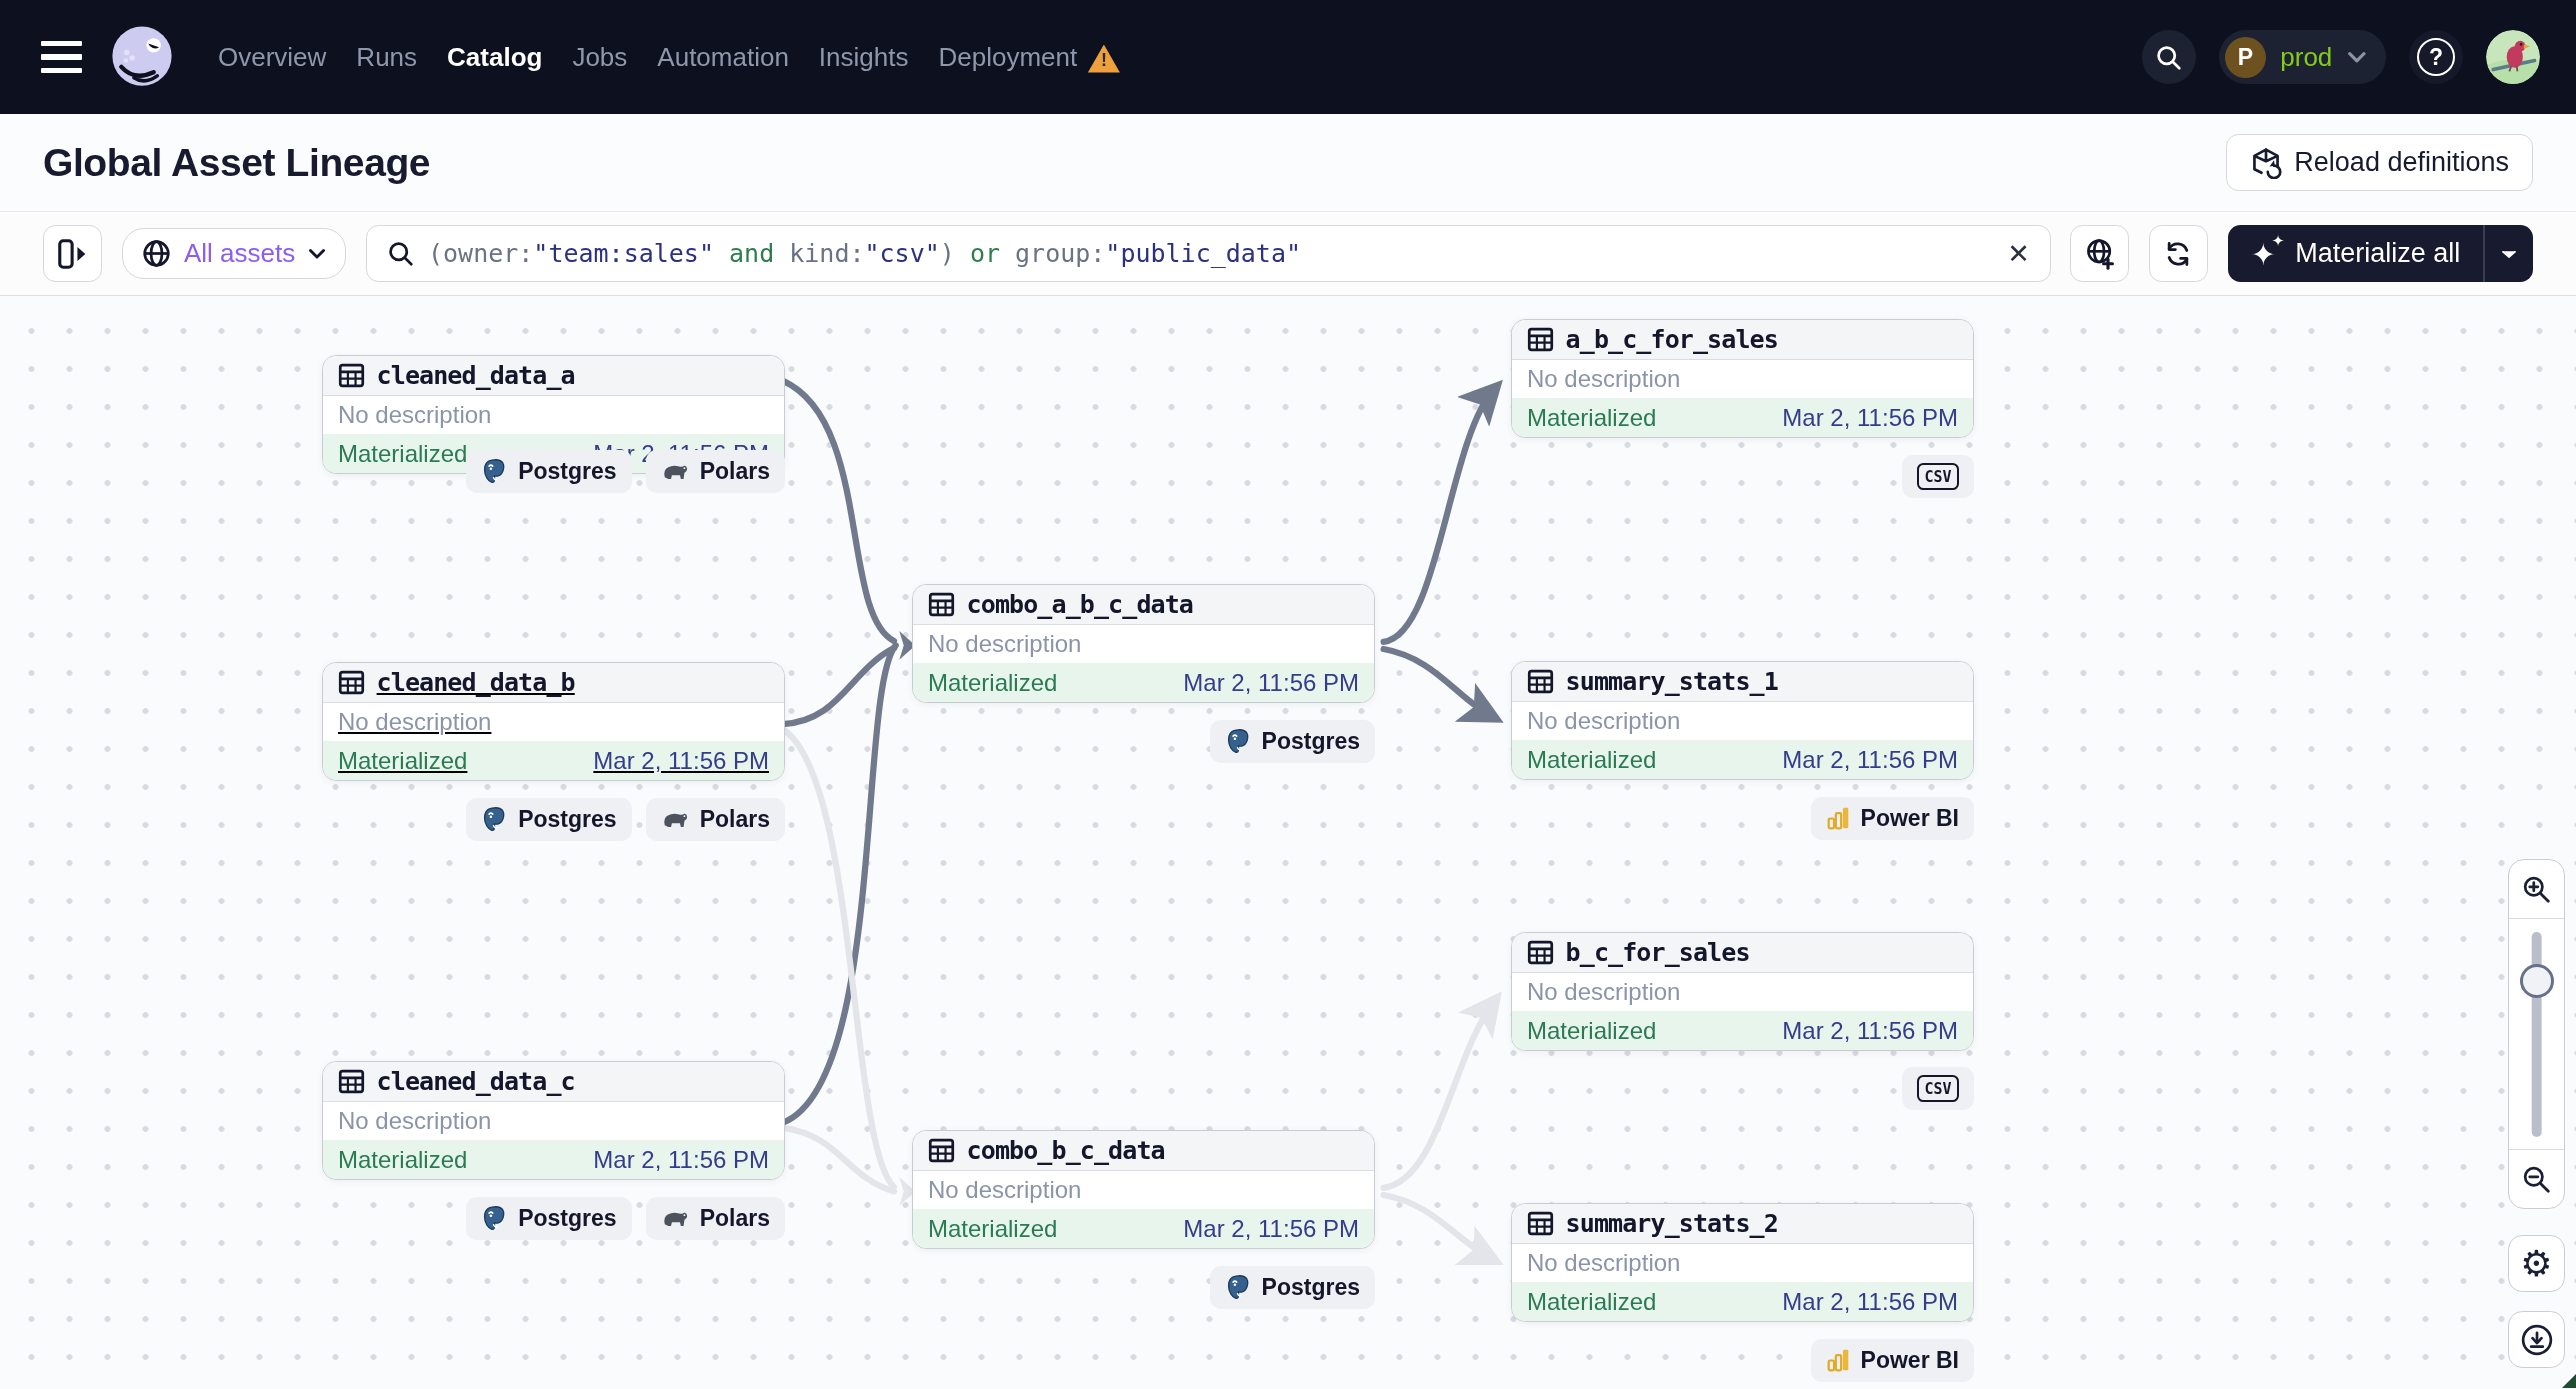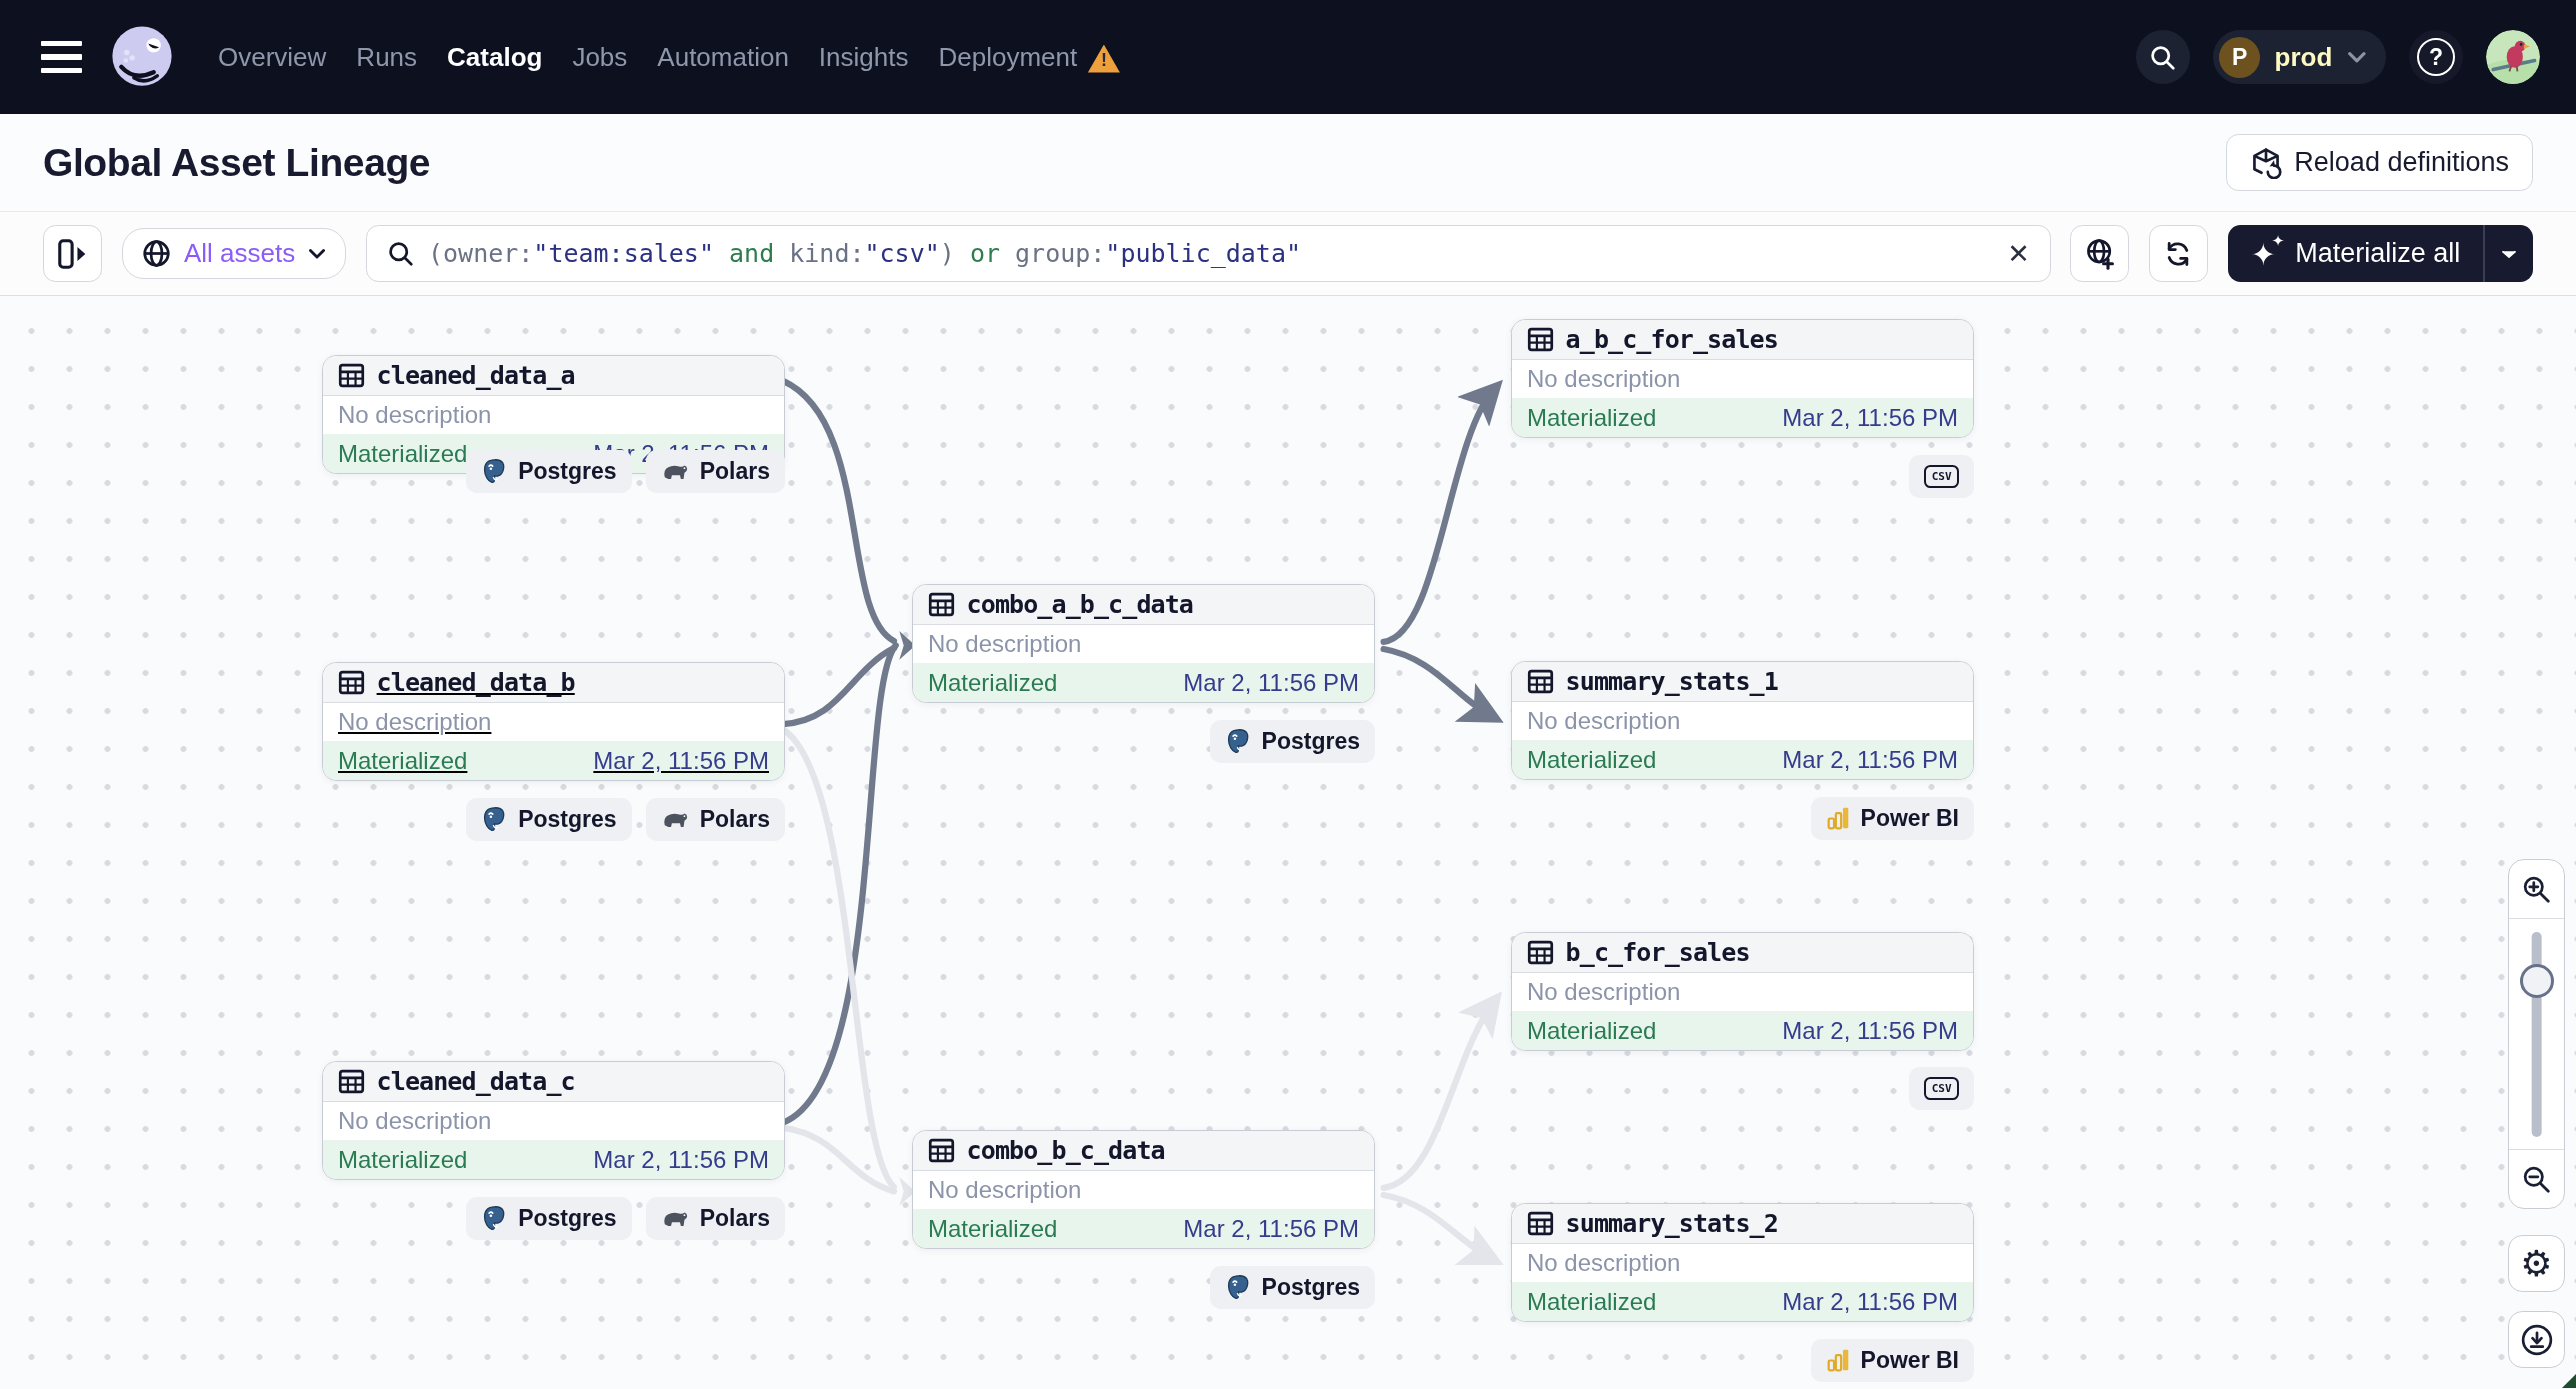--- a/index.html
+++ b/index.html
@@ -18,21 +18,21 @@
     clip-path:polygon(50% 0,100% 100%,0 100%); display:inline-block; }
   .warn-tri i { position:absolute; left:0; right:0; bottom:1.8px; text-align:center;
     font-style:normal; font-weight:800; font-size:18px; color:#262a3a; }
   .nav-right { margin-left:auto; display:flex; align-items:center; gap:23px; }
   .nav-circle { width:54px; height:54px; border-radius:50%; background:#1d2232; display:flex;
     align-items:center; justify-content:center; cursor:pointer; }
   .env-pill { height:54px; border-radius:27px; background:#1d2232; display:flex; align-items:center;
     gap:14.3px; padding:0 19.7px 0 6.3px; cursor:pointer; }
   .env-avatar { width:41px; height:41px; border-radius:50%; background:#6d5220; color:#fff;
     font-size:23px; font-weight:700; display:flex; align-items:center; justify-content:center; }
-  .env-name { color:#fef9c3; font-size:26px; font-weight:700; }
+  .env-name { color:#84cc16; font-size:26px; font-weight:400; }
   .help-circle { width:54px; height:54px; border-radius:50%; background:#151929; display:flex;
     align-items:center; justify-content:center; cursor:pointer; }
   .help-inner { width:38px; height:38px; border-radius:50%; border:2.7px solid #fff; color:#fff;
     font-size:23px; font-weight:700; display:flex; align-items:center; justify-content:center; }
   .user-avatar { width:54px; height:54px; border-radius:50%; overflow:hidden; cursor:pointer; }
 
   
   .pageheader { height:98px; background:#fbfcfd; display:flex; align-items:center;
     justify-content:space-between; padding:0 43px; border-bottom:1.8px solid #e7e9ee; }
   .page-title { font-size:39px; font-weight:700; color:#181b2f; letter-spacing:-0.4px; }
@@ -81,21 +81,21 @@
   .n-footer { height:39px; display:flex; align-items:center; justify-content:space-between;
     padding:0 15px; background:#e7f5ec; font-size:24px; }
   .n-status { color:#2a7b52; }
   .n-time { color:#363c8c; }
 
   .tag-row { position:absolute; width:463px; display:flex; justify-content:flex-end; gap:14.3px; }
   .tag { height:43px; border-radius:10.7px; background:#eff0f3; display:flex; align-items:center;
     gap:9.8px; padding:0 15px; font-size:23px; font-weight:700; color:#14172b; cursor:pointer; }
   .csv-box { display:flex; align-items:center; justify-content:center; border:2.7px solid #14172b;
     border-radius:6.3px; padding:2.7px 5.4px; font-family:"DejaVu Sans Mono","Liberation Mono",monospace;
-    font-size:11px; font-weight:700; color:#14172b; letter-spacing:0; }
+    font-size:15px; font-weight:700; color:#14172b; letter-spacing:0; }
 
   
   .zoom-panel { position:absolute; left:2508px; top:563px; width:57px; height:350px; background:#fff;
     border:1.8px solid #c9cdd6; border-radius:16px; display:flex; flex-direction:column; }
   .zp-btn { height:59px; display:flex; align-items:center; justify-content:center; cursor:pointer; }
   .zp-top { border-bottom:1.8px solid #d9dce1; }
   .zp-bottom { border-top:1.8px solid #d9dce1; }
   .zp-slider { flex:1; position:relative; }
   .zp-track { position:absolute; left:50%; transform:translateX(-50%); top:12.5px; bottom:12.5px;
     width:10.7px; border-radius:5.4px; background:#b9bfca; }

